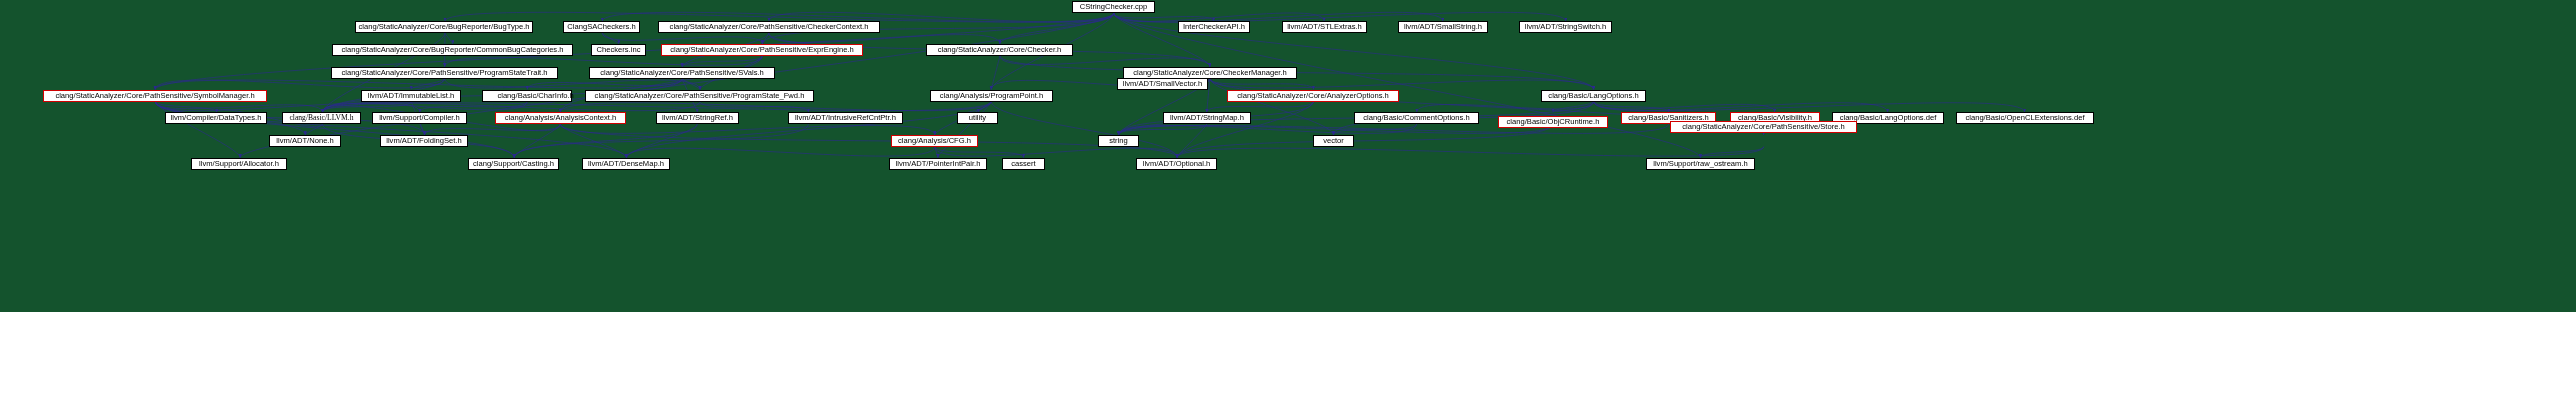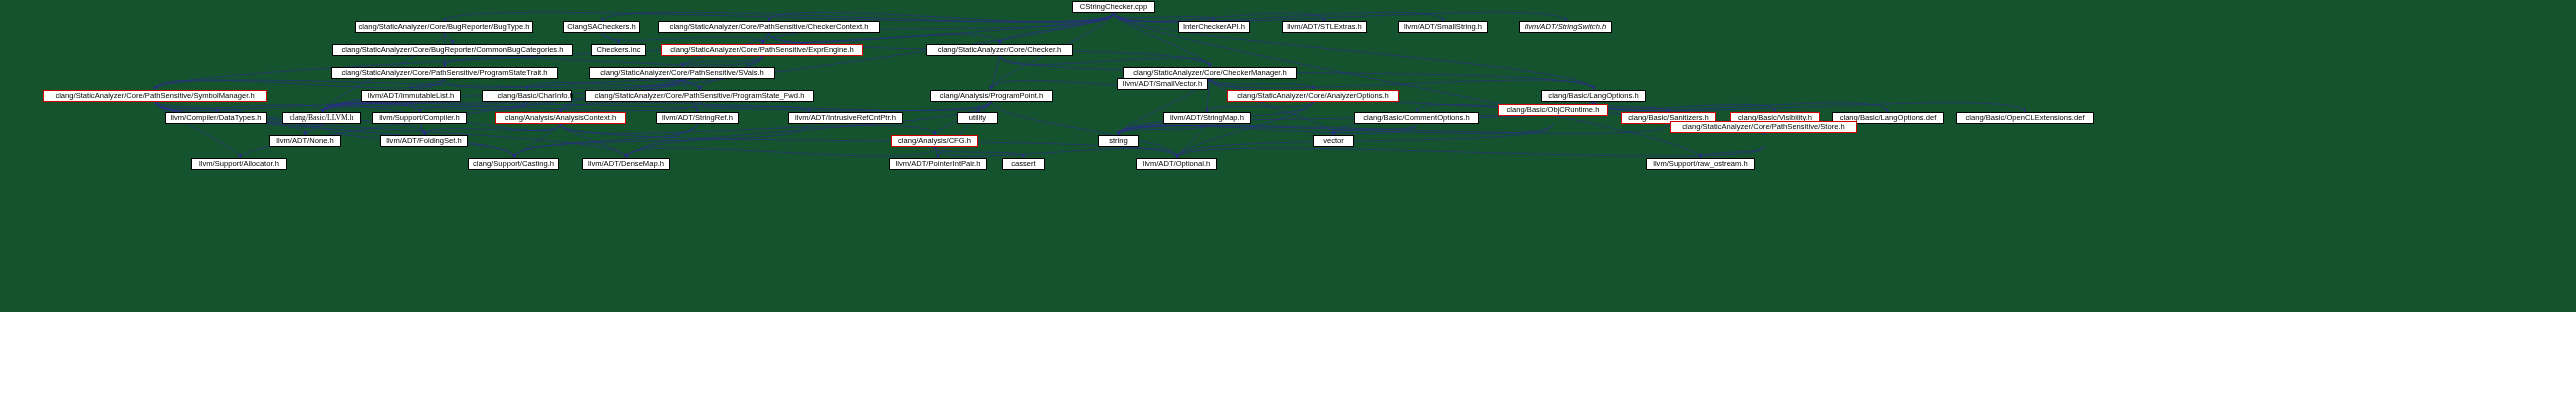--- a/index.html
+++ b/index.html
@@ -129,21 +129,21 @@
       <path d="M2561,213 C2561,253 1709,189 1709,229" fill="none" stroke="#2a2a8c" stroke-width="0.9" marker-end="url(#ah)"></path>
       <path d="M2561,213 C2561,224.04 2469,217.96 2469,229" fill="none" stroke="#2a2a8c" stroke-width="0.9" marker-end="url(#ah)"></path>
     </svg>
 <div class="node root" style="left: 1072px; top: 1.4px; width: 83px;">CStringChecker.cpp</div>
     <div class="node" style="left: 355px; top: 21.4px; width: 178px;">clang/StaticAnalyzer/Core/BugReporter/BugType.h</div>
     <div class="node" style="left: 563px; top: 21.4px; width: 77px;">ClangSACheckers.h</div>
     <div class="node" style="left: 658px; top: 21.4px; width: 222px;">clang/StaticAnalyzer/Core/PathSensitive/CheckerContext.h</div>
     <div class="node" style="left: 1178px; top: 21.4px; width: 72px;">InterCheckerAPI.h</div>
     <div class="node" style="left: 1282px; top: 21.4px; width: 85px; text-align: center;">llvm/ADT/STLExtras.h</div>
     <div class="node" style="left: 1398px; top: 21.4px; width: 90px;">llvm/ADT/SmallString.h</div>
-    <div class="node" style="left: 1519px; top: 21.4px; width: 93px; font-style: italic;">llvm/ADT/StringSwitch.h</div>
+    <div class="node" style="left: 1519px; top: 21.4px; width: 93px;">llvm/ADT/StringSwitch.h</div>
     <div class="node" style="left: 332px; top: 44px; width: 241px;">clang/StaticAnalyzer/Core/BugReporter/CommonBugCategories.h</div>
     <div class="node" style="left: 591px; top: 44px; width: 55px;">Checkers.inc</div>
     <div class="node red" style="left: 661px; top: 44px; width: 202px;">clang/StaticAnalyzer/Core/PathSensitive/ExprEngine.h</div>
     <div class="node" style="left: 926px; top: 44px; width: 147px;">clang/StaticAnalyzer/Core/Checker.h</div>
     <div class="node" style="left: 1123px; top: 67px; width: 174px;">clang/StaticAnalyzer/Core/CheckerManager.h</div>
     <div class="node" style="left: 331px; top: 67px; width: 227px;">clang/StaticAnalyzer/Core/PathSensitive/ProgramStateTrait.h</div>
     <div class="node" style="left: 589px; top: 67px; width: 186px;">clang/StaticAnalyzer/Core/PathSensitive/SVals.h</div>
     <div class="node red" style="left: 43px; top: 90px; width: 224px;">clang/StaticAnalyzer/Core/PathSensitive/SymbolManager.h</div>
     <div class="node" style="left: 361px; top: 90px; width: 100px;">llvm/ADT/ImmutableList.h</div>
     <div class="node" style="left: 482px; top: 90px; width: 90px; padding-left: 20px;">clang/Basic/CharInfo.h</div>
@@ -154,21 +154,21 @@
     <div class="node" style="left: 1541px; top: 90px; width: 105px;">clang/Basic/LangOptions.h</div>
     <div class="node" style="left: 165px; top: 112px; width: 102px;">llvm/Compiler/DataTypes.h</div>
     <div class="node" style="left: 282px; top: 112px; width: 79px; font-family: Liberation Serif, serif;">clang/Basic/LLVM.h</div>
     <div class="node" style="left: 372px; top: 112px; width: 95px;">llvm/Support/Compiler.h</div>
     <div class="node red" style="left: 495px; top: 112px; width: 131px;">clang/Analysis/AnalysisContext.h</div>
     <div class="node" style="left: 656px; top: 112px; width: 83px;">llvm/ADT/StringRef.h</div>
     <div class="node" style="left: 788px; top: 112px; width: 115px;">llvm/ADT/IntrusiveRefCntPtr.h</div>
     <div class="node" style="left: 957px; top: 112px; width: 41px;">utility</div>
     <div class="node" style="left: 1163px; top: 112px; width: 88px;">llvm/ADT/StringMap.h</div>
     <div class="node" style="left: 1354px; top: 112px; width: 125px;">clang/Basic/CommentOptions.h</div>
-    <div class="node red" style="left: 1498px; top: 104px; width: 110px; text-align: right;">clang/Basic/ObjCRuntime.h</div>
+    <div class="node red" style="left: 1498px; top: 116px; width: 110px; text-align: right;">clang/Basic/ObjCRuntime.h</div>
     <div class="node red" style="left: 1621px; top: 112px; width: 95px;">clang/Basic/Sanitizers.h</div>
     <div class="node red" style="left: 1730px; top: 112px; width: 90px;">clang/Basic/Visibility.h</div>
     <div class="node" style="left: 1832px; top: 112px; width: 112px;">clang/Basic/LangOptions.def</div>
     <div class="node" style="left: 1956px; top: 112px; width: 138px;">clang/Basic/OpenCLExtensions.def</div>
     <div class="node" style="left: 269px; top: 135px; width: 72px;">llvm/ADT/None.h</div>
     <div class="node" style="left: 380px; top: 135px; width: 88px;">llvm/ADT/FoldingSet.h</div>
     <div class="node red" style="left: 891px; top: 135px; width: 87px;">clang/Analysis/CFG.h</div>
     <div class="node" style="left: 1098px; top: 135px; width: 41px;">string</div>
     <div class="node" style="left: 1313px; top: 135px; width: 41px;">vector</div>
     <div class="node red" style="left: 1670px; top: 121px; width: 187px;">clang/StaticAnalyzer/Core/PathSensitive/Store.h</div>

